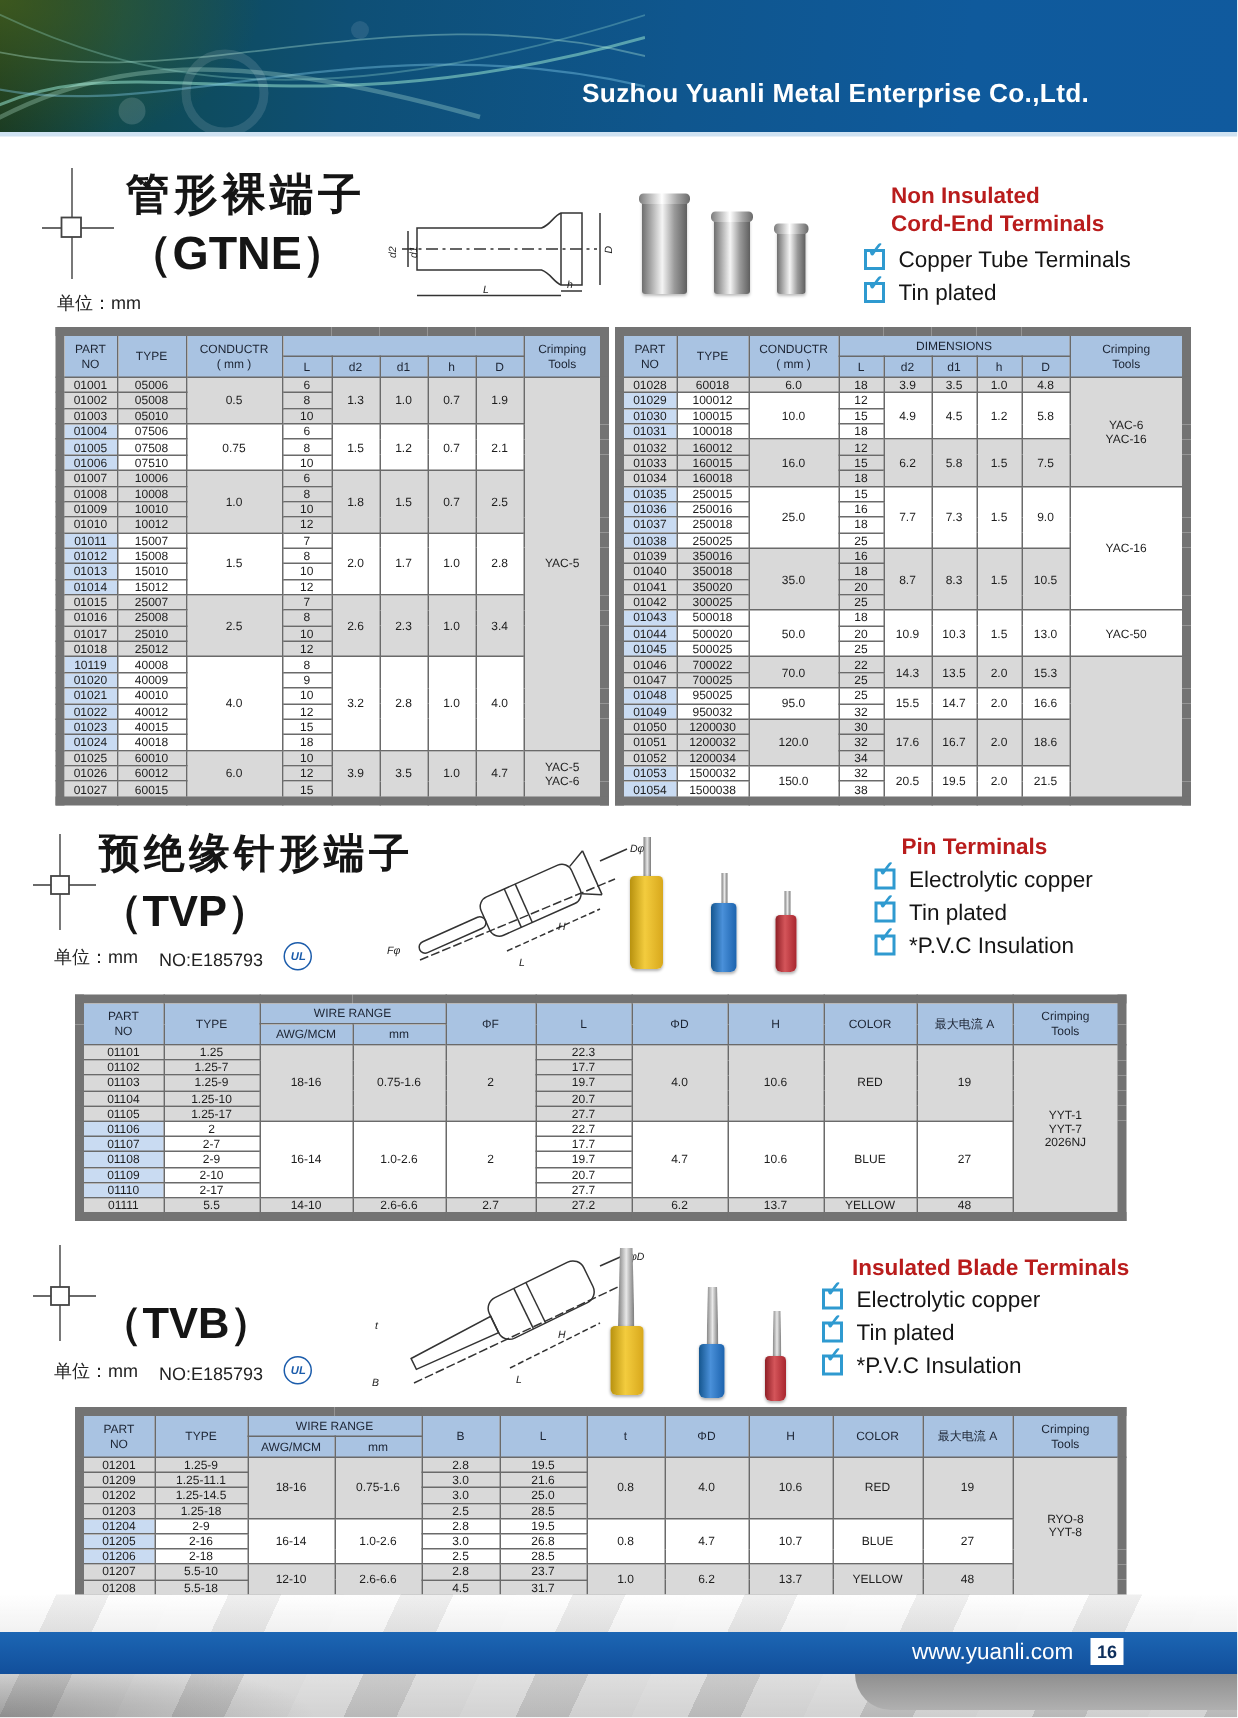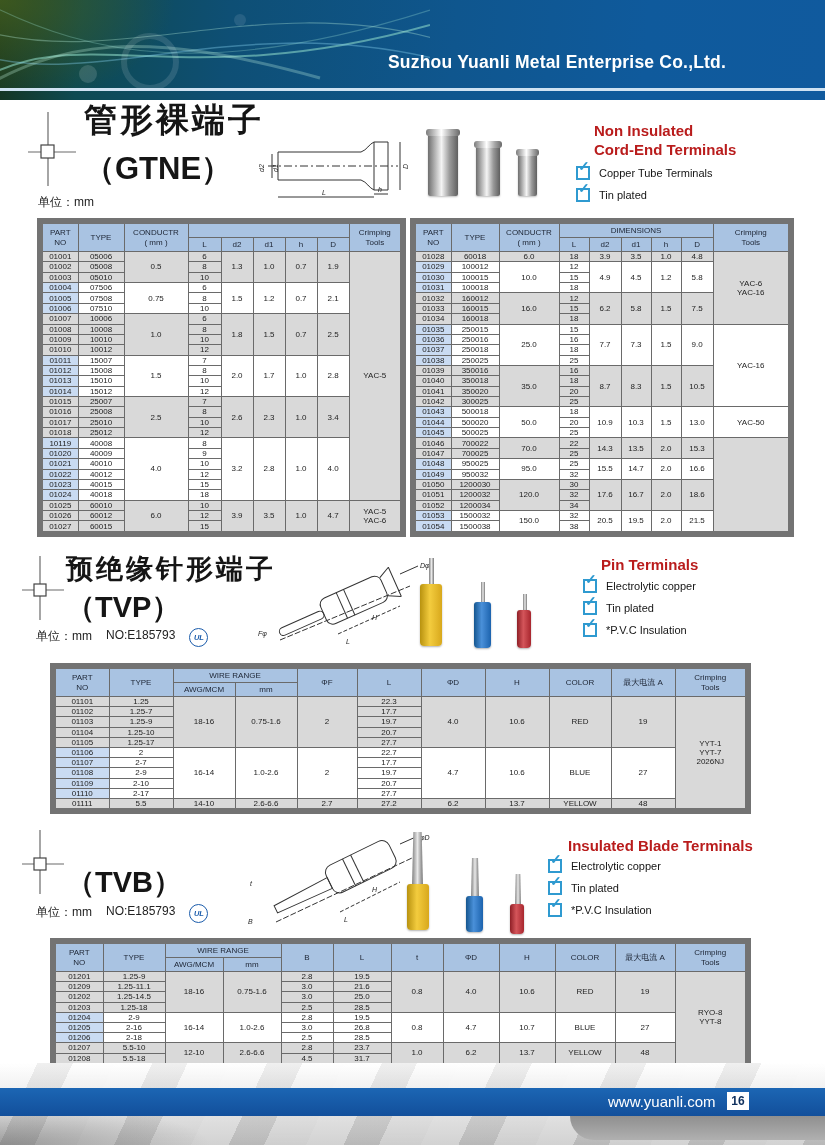--- a/index.html
+++ b/index.html
@@ -1,38 +1,38 @@
 <!DOCTYPE html>
 <html><head>
 <meta charset="utf-8">
 <style>
   html,body{margin:0;padding:0;background:#fff;}
   #page{position:relative;width:825px;height:1145px;background:#fff;overflow:hidden;
         font-family:"Liberation Sans",sans-serif;color:#1a1a1a;}
   .abs{position:absolute;}
 
   
-  .band{position:absolute;left:0;top:0;width:825px;height:100px;
+  .band{position:absolute;left:0;top:0;width:825px;height:88px;
         background:linear-gradient(95deg,#15341f 0%,#0e4a52 10%,#0e4f75 28%,#0f568e 55%,#0f5a9c 78%,#105a9e 100%);text-align:right;}
   .band-grn{position:absolute;left:0;top:0;width:420px;height:88px;
         background:radial-gradient(ellipse 250px 150px at 0% 0%, rgba(70,96,30,.8), rgba(70,96,30,0) 70%);}
   .band-line{position:absolute;left:0;top:88px;width:825px;height:3px;background:#cfe2f2;}
   .company{position:absolute;left:388px;top:52px;color:#fff;font-size:17.5px;font-weight:bold;letter-spacing:.2px;}
 
   
   .cnTitle{font-weight:bold;letter-spacing:3px;color:#151515;}
   .codeTitle{font-weight:bold;color:#151515;}
-  .unitLine{font-size:12px;color:#222;display:flex;align-items:flex-start;gap:14px;}
+  .unitLine{font-size:12px;color:#222;display:flex;align-items:flex-end;gap:14px;}
   .ulmark{display:inline-flex;width:17px;height:17px;border:1.6px solid #1b5cab;border-radius:50%;
           align-items:center;justify-content:center;font-size:7.5px;font-weight:bold;font-style:italic;color:#1b5cab;}
   .enHead{font-weight:bold;font-size:15px;line-height:1.25;color:#b91c1c;}
   .featRow{display:flex;align-items:center;gap:9px;height:12px;margin-bottom:10px;}
   .cbx{position:relative;width:10px;height:10px;border:2px solid #2f9ad0;flex:0 0 auto;}
   .cbx .tick{position:absolute;left:0px;top:-9px;color:#2f9ad0;font-size:14px;font-weight:bold;line-height:1;}
-  .featRow .lbl{font-size:11px;color:#151515;}
+  .featRow .lbl{font-size:15px;color:#151515;}
 
   
   .xh line{stroke:#6a6a6a;stroke-width:1.2;}
   .xh rect{stroke:#444;stroke-width:1.2;fill:#fff;}
 
   
   .diag path,.diag line,.diag rect,.diag ellipse,.diag polygon{stroke:#333;stroke-width:1;fill:none;}
   .diag text{font-size:7px;font-style:italic;fill:#222;stroke:none;}
 
   
@@ -92,21 +92,21 @@
     </svg>
     <div class="company">Suzhou Yuanli Metal Enterprise Co.,Ltd.</div>
   </div>
   <div class="band-line"></div>
 
   <svg class="abs xh" style="left:28px;top:112px" width="48" height="74">
     <line x1="20" y1="0" x2="20" y2="74"></line>
       <line x1="0" y1="40" x2="48" y2="40"></line>
       <rect x="13" y="33" width="13" height="13"></rect>
   </svg>
-  <div class="abs cnTitle" style="left:84px;top:98px;font-size:33px">管形裸端子</div>
+  <div class="abs cnTitle" style="left:84px;top:110px;font-size:29px">管形裸端子</div>
   <div class="abs codeTitle" style="left:84px;top:148px;font-size:31px">（GTNE）</div>
   <div class="abs unitLine" style="left:38px;top:194px">
     <span>单位：mm</span>
   </div>
 
   <svg class="abs diag" style="left:248px;top:132px" width="172" height="72" viewBox="0 0 172 72">
     <path d="M30,20 H113 C119,18 121,12 126,10 H140 V58 H126 C121,56 119,50 113,48 H30 Z"></path>
     <line x1="126" y1="10" x2="126" y2="58"></line>
     <line x1="20" y1="34" x2="150" y2="34" stroke-dasharray="8 3 2 3"></line>
     <line x1="24" y1="22" x2="24" y2="46"></line>

